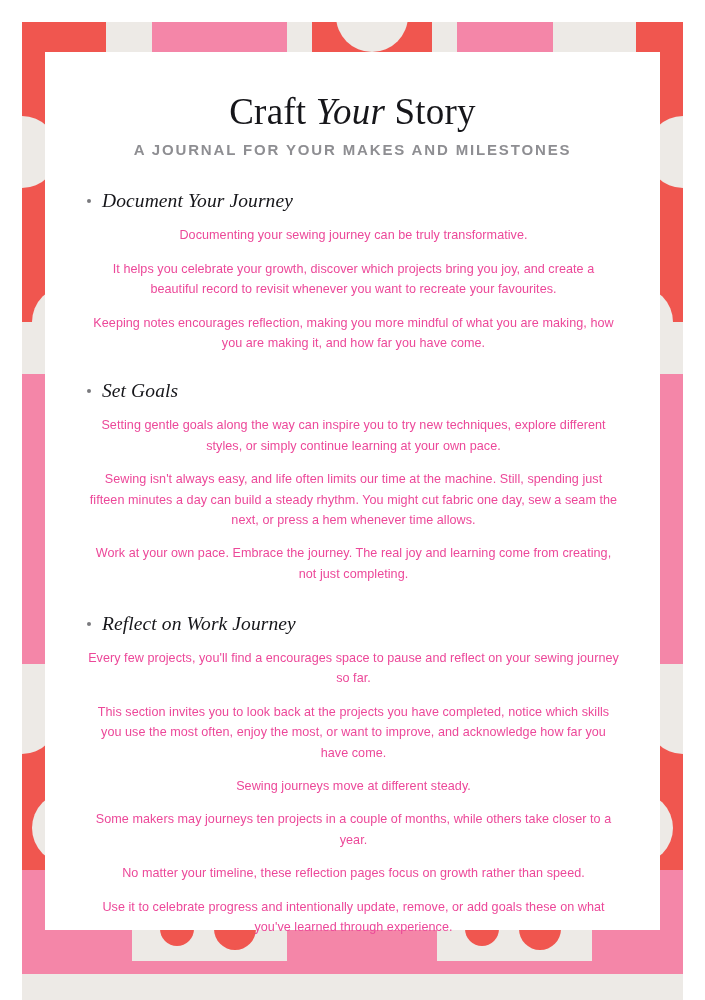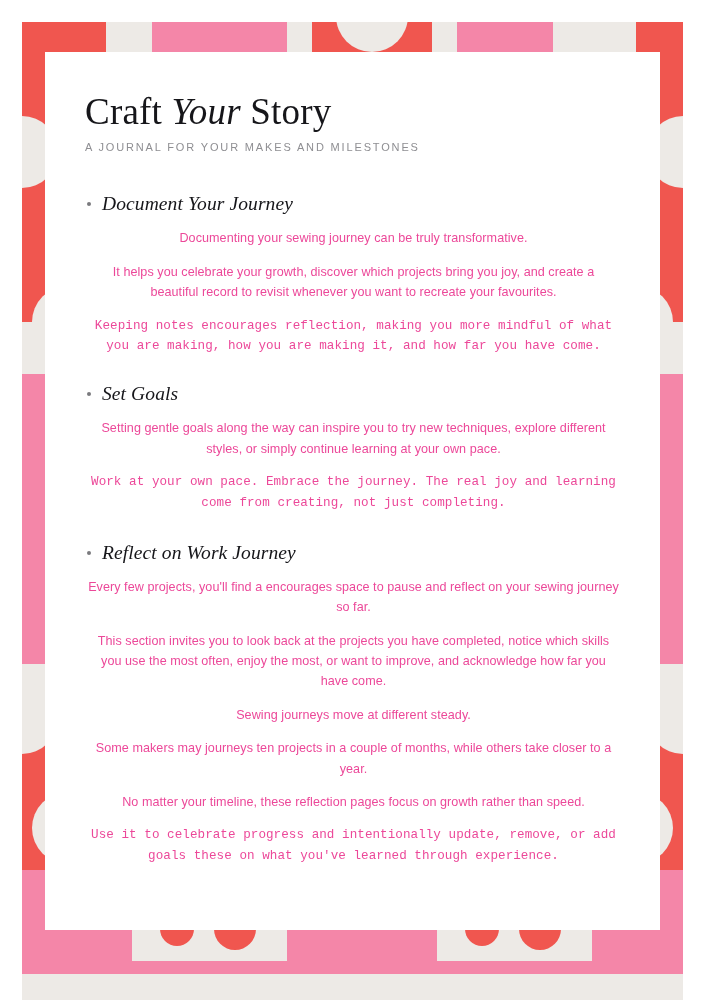--- a/index.html
+++ b/index.html
@@ -45,39 +45,39 @@
   
   #card {
     position:absolute;
     left:45px; top:52px;
     width:615px; height:878px;
     background:#ffffff;
     z-index:5;
     padding:38px 40px 0 40px;
   }
 
-  #doc-header { text-align:left; margin-bottom:40px; }
+  #doc-header { text-align:center; margin-bottom:32px; }
 
   #doc-title {
     font-family:"Liberation Serif", serif;
     font-size:37px;
     font-weight:400;
     color:#16161a;
     letter-spacing:0.2px;
     line-height:1.2;
   }
   #doc-title .em { font-style:italic; }
 
   #doc-subtitle {
     margin-top:7px;
-    font-size:11px;
+    font-size:15px;
     letter-spacing:1.85px;
     color:#8e8e92;
     text-transform:uppercase;
-    font-weight:400;
+    font-weight:700;
   }
 
   .section { margin-bottom:22px;text-align:center; }
 
   .section-head {
     display:flex;
     align-items:baseline;
     gap:11px;
     margin-bottom:13px;
     padding-left:2px;
@@ -99,21 +99,21 @@
     letter-spacing:0.1px;
   }
 
   .para {
     font-size:12.6px;
     line-height:1.62;
     color:#ec4899;
     margin-bottom:13px;
     letter-spacing:0.05px;
   }
-  .para:last-child { margin-bottom:0;font-family:Liberation Mono, monospace; }
+  .para:last-child { margin-bottom:0; }
 
   .sec-body { padding-left:2px; }
   .section + .section { margin-top:4px; }
   #sec-1 { margin-bottom:27px; }
   #sec-2 { margin-bottom:29px; }
 </style>
 </head>
 <body>
 
 <div id="frame">
@@ -212,20 +212,21 @@
     </div>
   </div>
 
   <div class="section" id="sec-2">
     <div class="section-head">
       <span class="bullet"></span>
       <span class="section-title">Set Goals</span>
     </div>
     <div class="sec-body">
       <p class="para">Setting gentle goals along the way can inspire you to try new techniques, explore different styles, or simply continue learning at your own pace.</p>
+      <p class="para">Sewing isn't always easy, and life often limits our time at the machine. Still, spending just fifteen minutes a day can build a steady rhythm. You might cut fabric one day, sew a seam the next, or press a hem whenever time allows.</p>
       <p class="para">Work at your own pace. Embrace the journey. The real joy and learning come from creating, not just completing.</p>
     </div>
   </div>
 
   <div class="section" id="sec-3">
     <div class="section-head">
       <span class="bullet"></span>
       <span class="section-title">Reflect on Work Journey</span>
     </div>
     <div class="sec-body">

